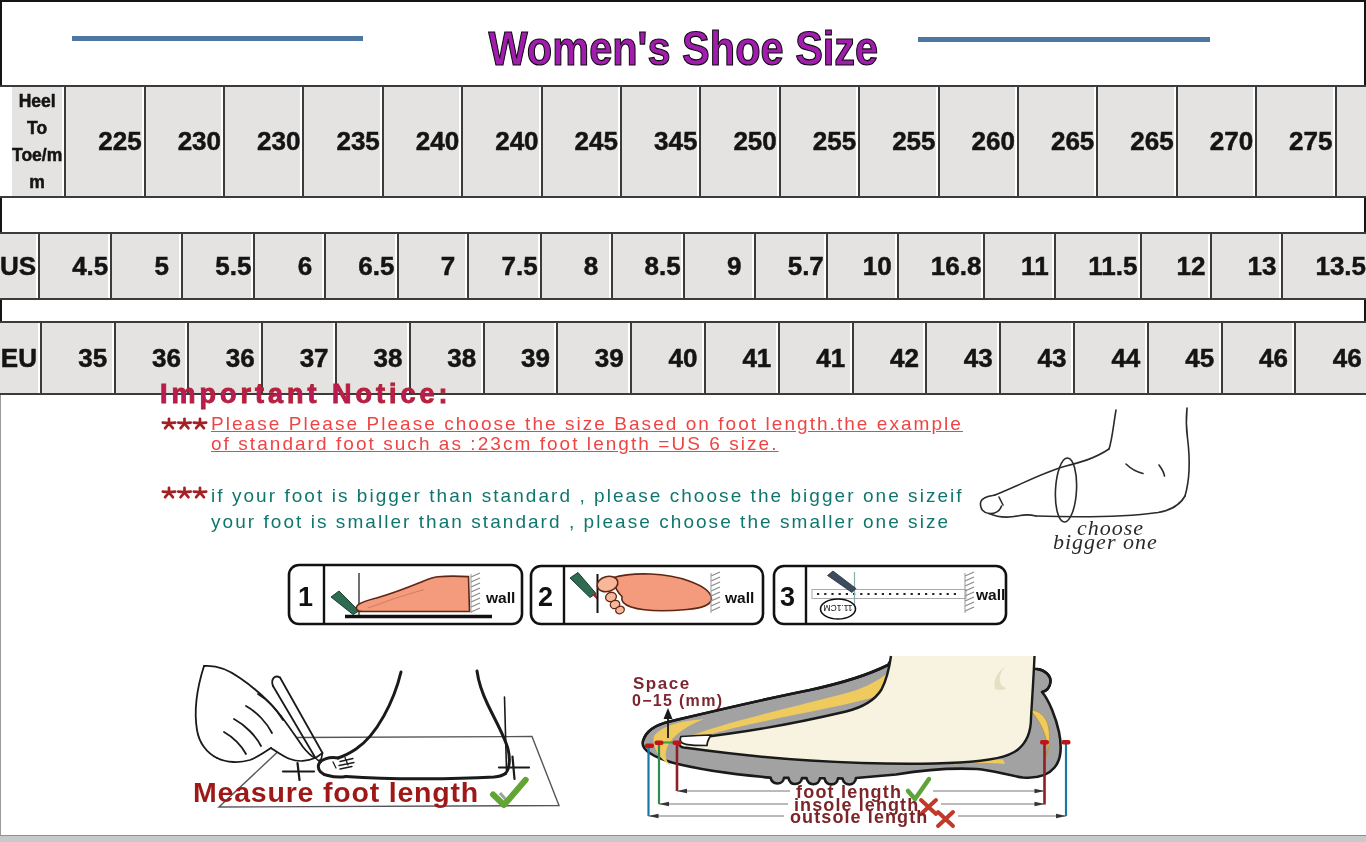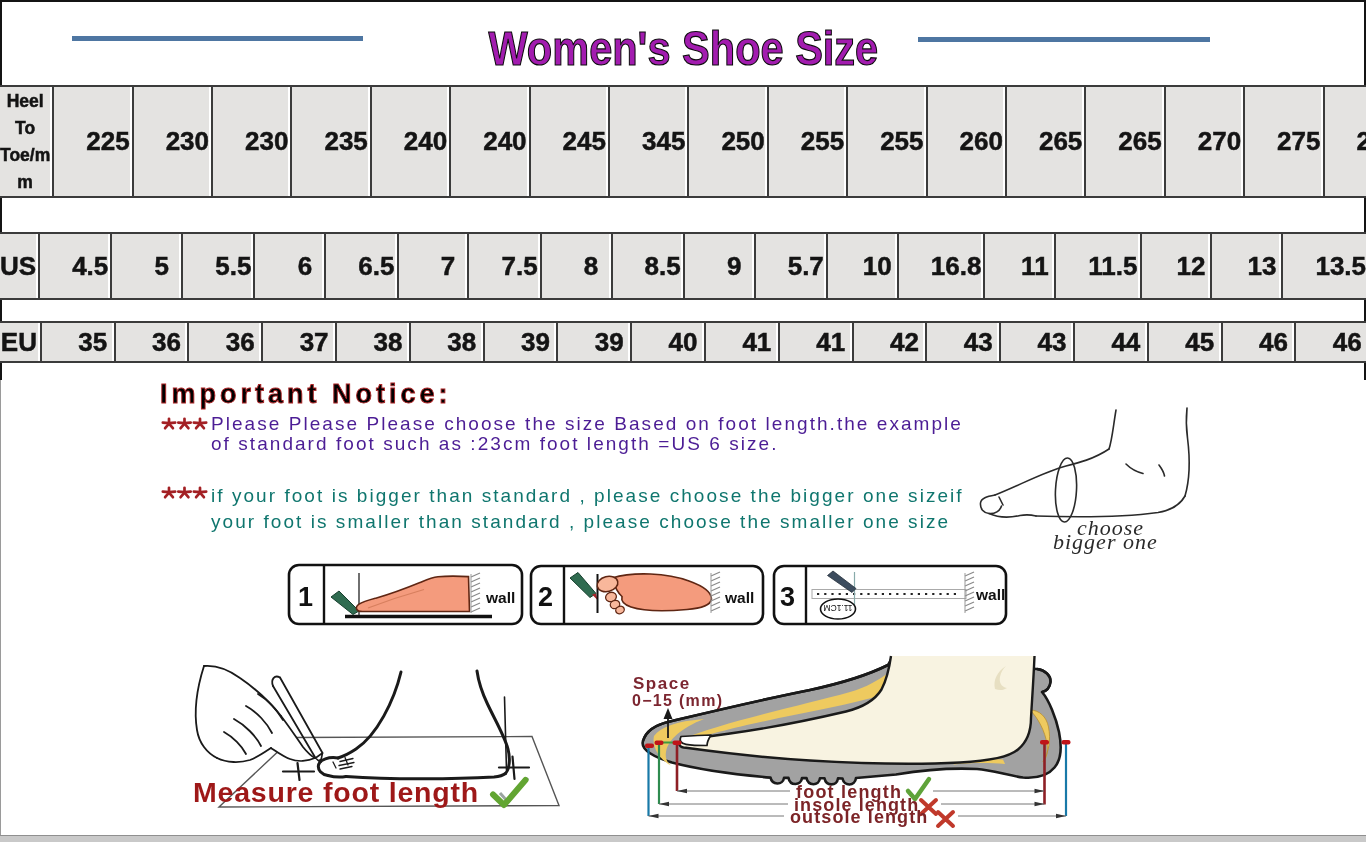--- a/index.html
+++ b/index.html
@@ -27,21 +27,21 @@
 
   <div class="abs" style="left:72px;top:36px;width:291px;height:5px;background:#4e76a2;"></div>
 
   <div class="abs" style="left:918px;top:37px;width:292px;height:5px;background:#4e76a2;"></div>
 
   <div class="abs" style="left:0;top:21px;width:1366px;text-align:center;font-size:48px;font-weight:bold;color:#a21caf;">
     <span style="display:inline-block;transform:scaleX(0.865);transform-origin:center;-webkit-text-stroke:1.2px #0c0c0c;">Women's Shoe Size</span>
   </div>
 
   <div class="band" style="top:85px;height:113px;">
-    <div class="cell" style="font-size:17.5px;line-height:27px;text-align:center;">Heel<br>To<br>Toe/m<br>m</div>
+    <div class="cell" style="font-size:17.5px;line-height:27px;text-align:center;margin-left:12px;">Heel<br>To<br>Toe/m<br>m</div>
     <div class="cell">225</div>
       <div class="cell">230</div>
       <div class="cell">230</div>
     <div class="cell">235</div>
       <div class="cell">240</div>
       <div class="cell">240</div>
     <div class="cell">245</div>
       <div class="cell">345</div>
       <div class="cell">250</div>
     <div class="cell">255</div>
@@ -70,21 +70,21 @@
       <div class="cell">5.7</div>
       <div class="cell">10</div>
     <div class="cell">16.8</div>
       <div class="cell">11</div>
       <div class="cell">11.5</div>
     <div class="cell">12</div>
       <div class="cell">13</div>
       <div class="cell">13.5</div>
   </div>
 
-  <div class="band" style="top:321px;height:42px;">
+  <div class="band" style="top:321px;height:74px;">
     <div class="cell">EU</div>
     <div class="cell">35</div>
       <div class="cell">36</div>
       <div class="cell">36</div>
     <div class="cell">37</div>
       <div class="cell">38</div>
       <div class="cell">38</div>
     <div class="cell">39</div>
       <div class="cell">39</div>
       <div class="cell">40</div>
@@ -92,38 +92,38 @@
       <div class="cell">41</div>
       <div class="cell">42</div>
     <div class="cell">43</div>
       <div class="cell">43</div>
       <div class="cell">44</div>
     <div class="cell">45</div>
       <div class="cell">46</div>
       <div class="cell">46</div>
   </div>
 
-  <div class="abs" style="left:160px;top:379px;font-size:27px;font-weight:bold;color:#000000;letter-spacing:4px;-webkit-text-stroke:0.9px #ae2426;">Important Notice:</div>
+  <div class="abs" style="left:160px;top:379px;font-size:27px;font-weight:bold;color:#be185d;letter-spacing:4px;-webkit-text-stroke:0.9px #ae2426;">Important Notice:</div>
 
   <svg class="abs" style="left:160px;top:415px;" width="50" height="17" viewBox="0 0 50 17">
     <defs>
       <g id="ast" stroke="#a32024" stroke-width="2.7" stroke-linecap="round">
         <line x1="0" y1="0" x2="0" y2="-4.8"></line>
         <line x1="0" y1="-0.5" x2="-6.2" y2="-1"></line>
         <line x1="0" y1="-0.5" x2="6.2" y2="-1"></line>
         <line x1="0" y1="0" x2="-3.9" y2="4.6"></line>
         <line x1="0" y1="0" x2="3.9" y2="4.6"></line>
       </g>
     </defs>
     <use href="#ast" x="9" y="8.6"></use>
     <use href="#ast" x="24.5" y="8.6"></use>
     <use href="#ast" x="40" y="8.6"></use>
   </svg>
 
-  <div class="abs" style="left:211px;top:414px;font-size:19px;line-height:19.5px;color:#4c1d95;letter-spacing:2.05px;">
+  <div class="abs" style="left:211px;top:414px;font-size:19px;line-height:19.5px;color:#ef4444;letter-spacing:2.05px;text-decoration:underline;">
     Please Please Please choose the size Based on foot length.the example<br>of standard foot such as :23cm foot length =US 6 size.
   </div>
 
   <svg class="abs" style="left:160px;top:484px;" width="50" height="17" viewBox="0 0 50 17">
     <use href="#ast" x="9" y="8.6"></use>
     <use href="#ast" x="24.5" y="8.6"></use>
     <use href="#ast" x="40" y="8.6"></use>
   </svg>
 
   <div class="abs" style="left:211px;top:483px;font-size:19px;line-height:26px;color:#0f766e;letter-spacing:2.05px;">

